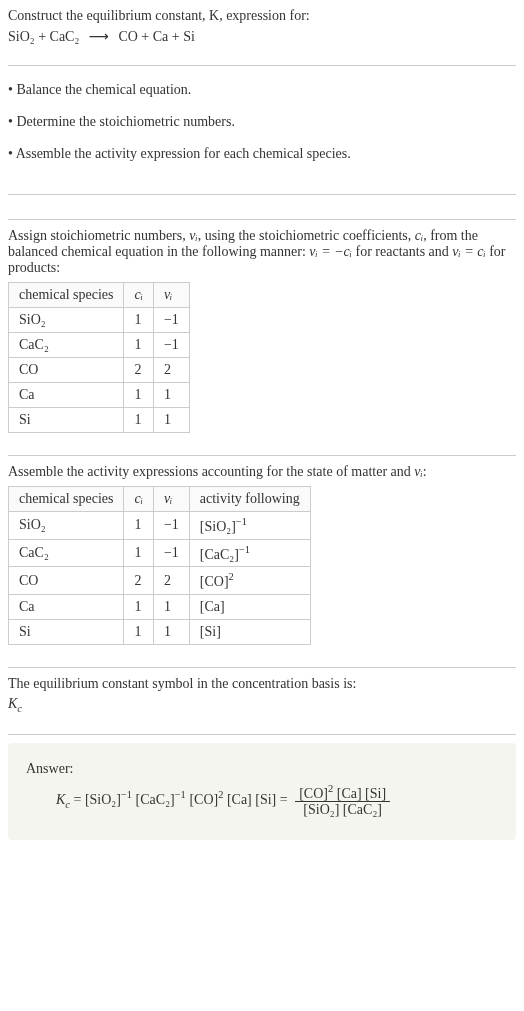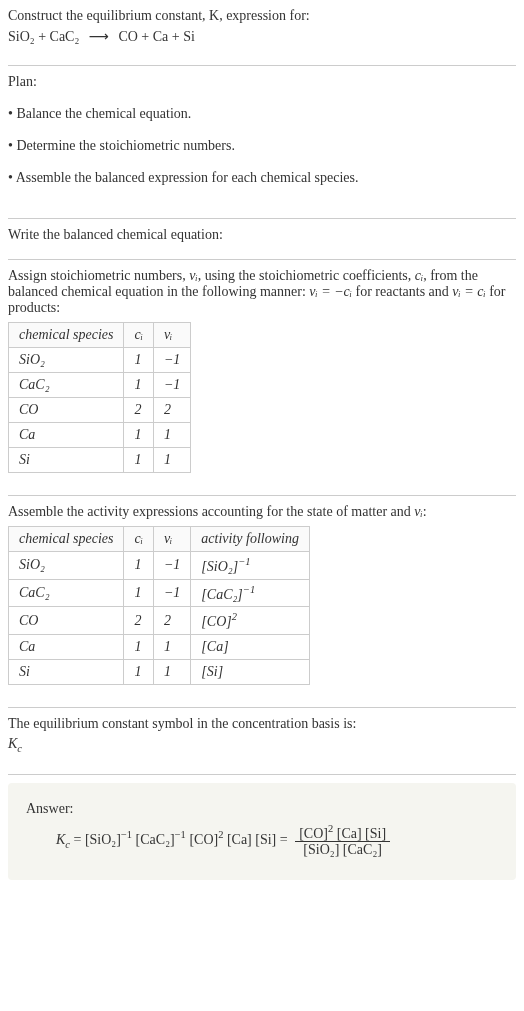--- a/index.html
+++ b/index.html
@@ -49,21 +49,20 @@
     }
     table {
       border-collapse: collapse;
       margin: 6px 0;
     }
     td, th {
       border: 1px solid #ccc;
       padding: 4px 10px;
       text-align: left;
       font-weight: normal;
-      font-style: italic;
     }
     th {
       background: #fafafa;
     }
     .answer-box {
       background: #f5f5f0;
       border-radius: 4px;
       padding: 18px;
       margin-top: 6px;
     }
@@ -102,32 +101,30 @@
   <div class="equation">
     <span>SiO₂ + CaC₂</span>
     <span class="arrow">⟶</span>
     <span>CO + Ca + Si</span>
   </div>
 </div>
 
 <div class="divider"></div>
 
 <div class="section">
-  <div>Plan:</div>
   <div class="plan-list">
     <div class="plan-item">• Balance the chemical equation.</div>
     <div class="plan-item">• Determine the stoichiometric numbers.</div>
-    <div class="plan-item">• Assemble the balanced expression for each chemical species.</div>
-  </div>
-</div>
-
-<div class="divider"></div>
-
-<div class="section">
-  <div>Write the balanced chemical equation:</div>
+    <div class="plan-item">• Assemble the activity expression for each chemical species.</div>
+  </div>
+</div>
+
+<div class="divider"></div>
+
+<div class="section">
 </div>
 
 <div class="divider"></div>
 
 <div class="section">
   <div>
     <span>Assign stoichiometric numbers, </span><span class="italic">νᵢ</span><span>, using the stoichiometric coefficients, </span><span class="italic">cᵢ</span><span>, from the balanced chemical equation in the following manner: </span><span class="italic">νᵢ = −cᵢ</span><span> for reactants and </span><span class="italic">νᵢ = cᵢ</span><span> for products:</span>
   </div>
   <table>
     <tbody>

